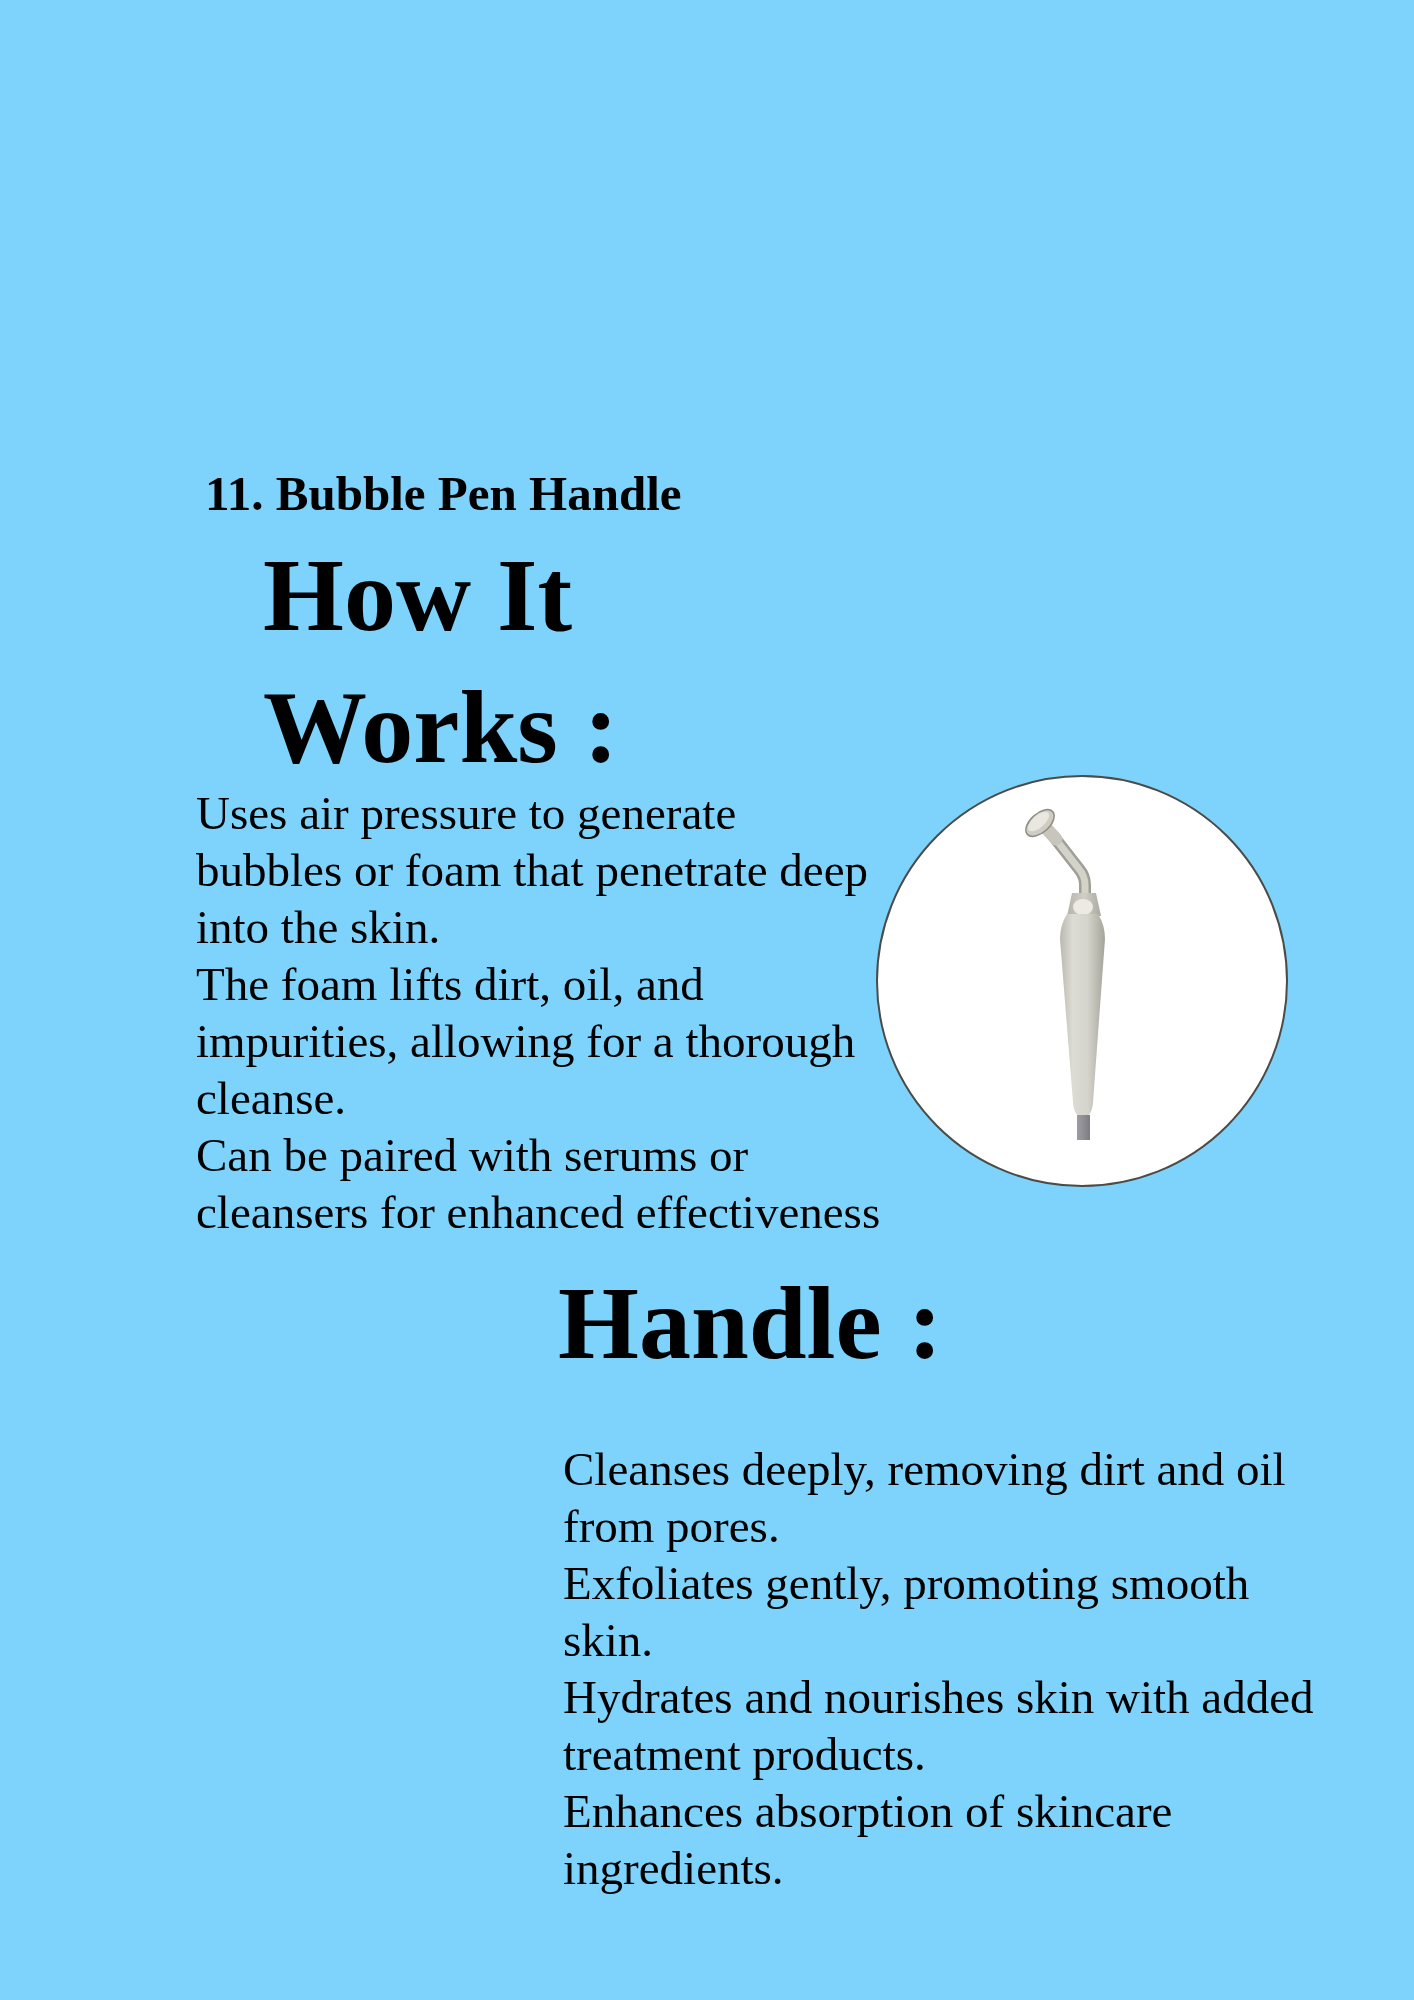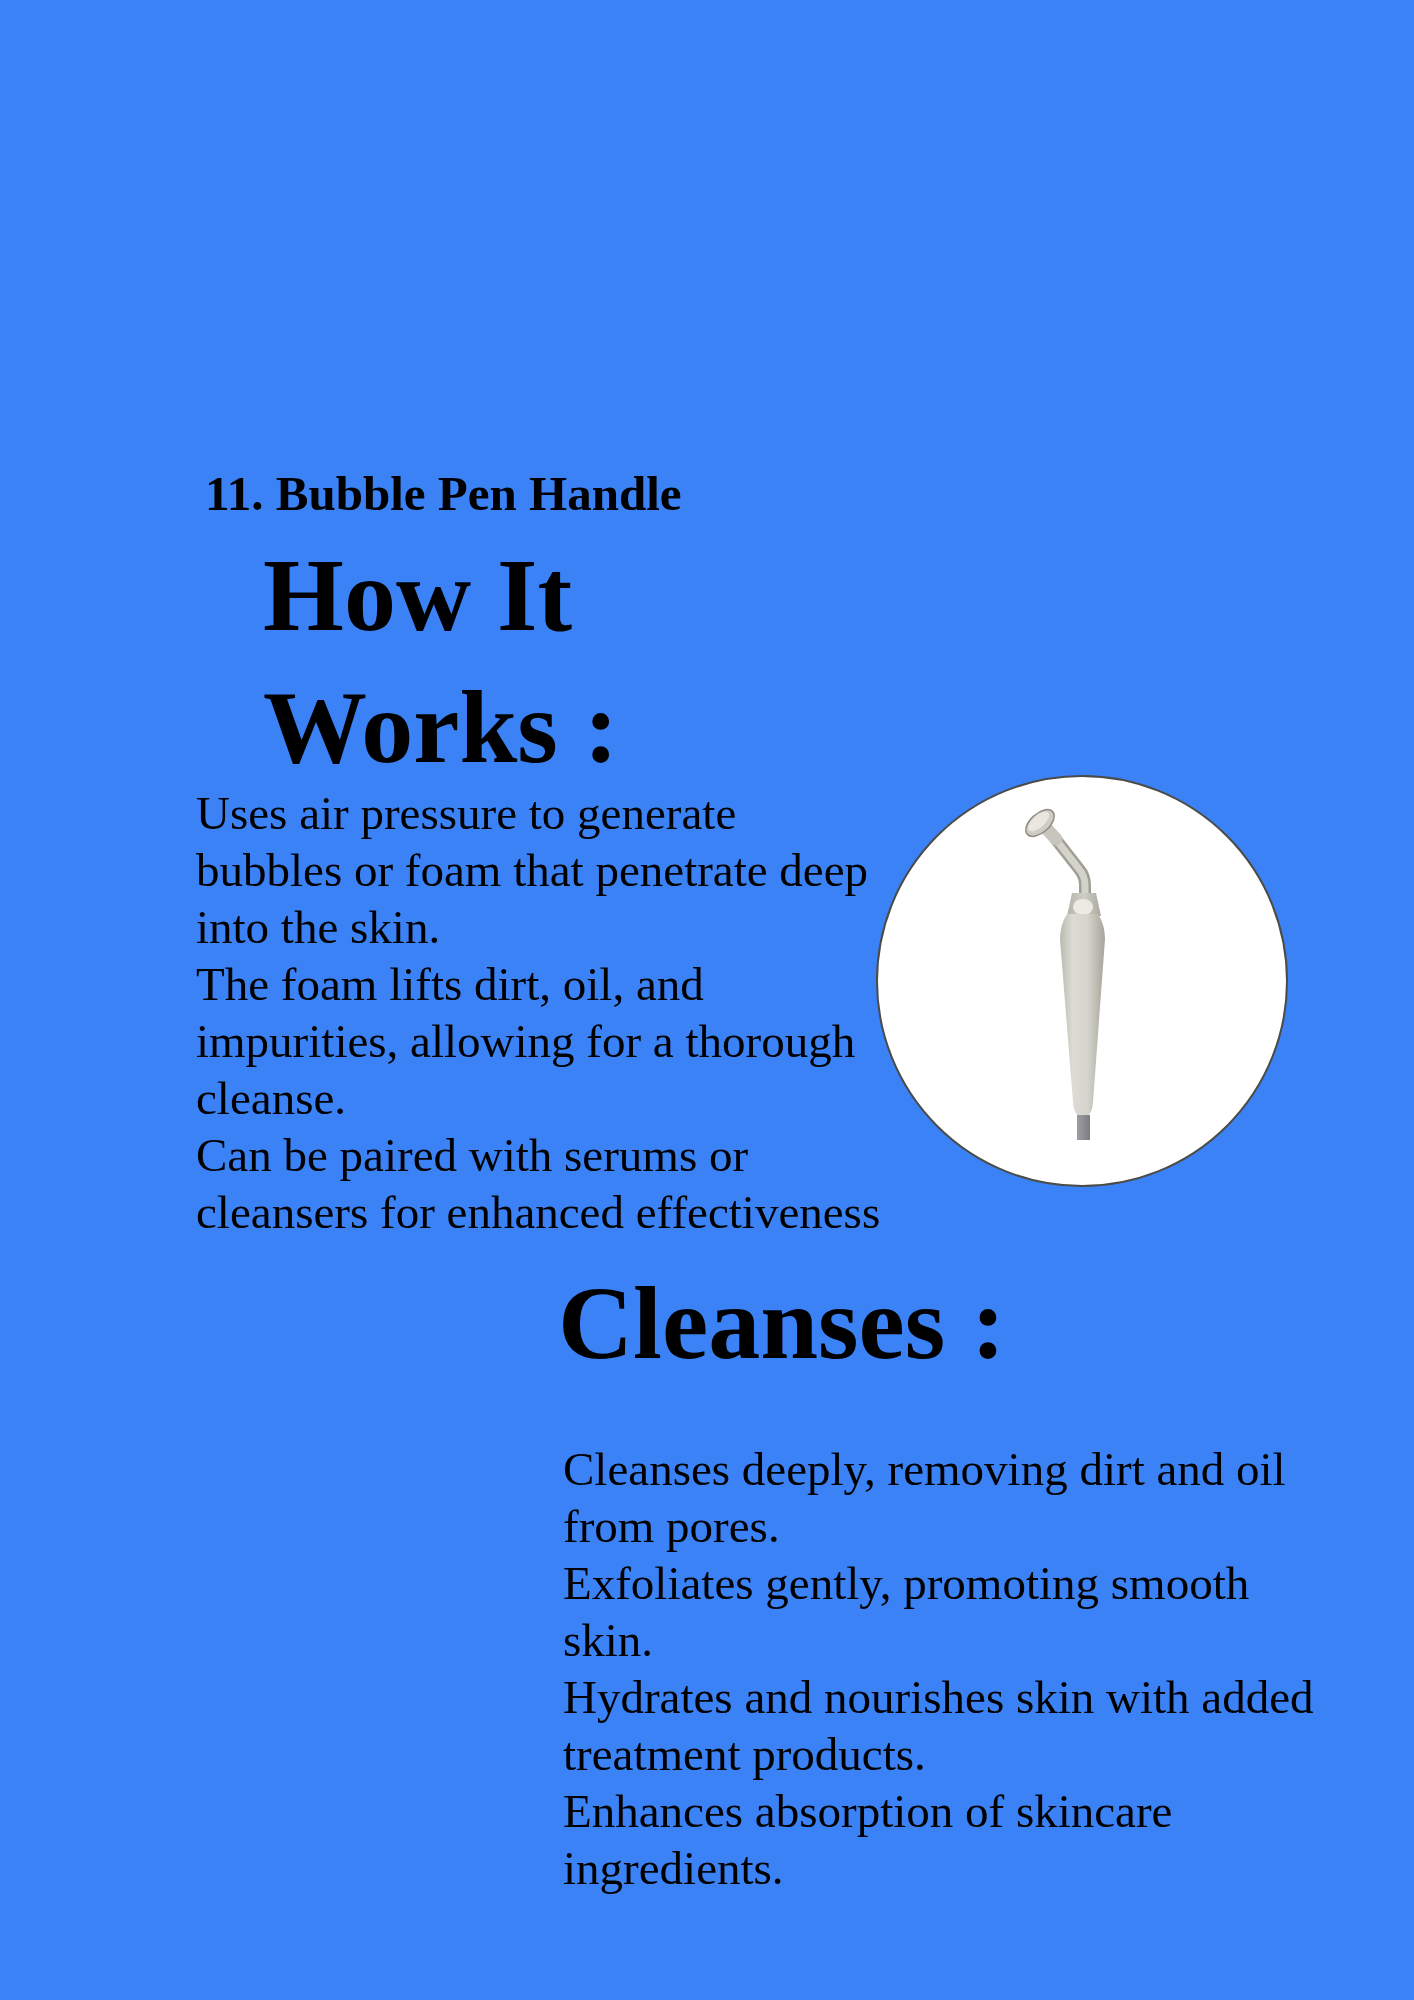--- a/index.html
+++ b/index.html
@@ -1,19 +1,19 @@
 <!DOCTYPE html>
 <html><head>
 <meta charset="utf-8">
 <style>
   html,body{margin:0;padding:0;background:#ffffff;}
   .page{
     position:relative;
     width:1414px;height:2000px;
-    background:#3b82f6;
+    background:#7dd3fc;
     font-family:"Liberation Serif","DejaVu Serif",serif;
     color:#000000;
     overflow:hidden;
   }
   .abs{position:absolute;}
   .sec-label{
     left:205px;top:465px;
     font-size:49px;font-weight:bold;
     line-height:57px;white-space:pre;
   }
@@ -101,21 +101,21 @@
                L195 325
                Q196 340 205 340
                Q214 340 215 325
                L227 162
                Q227 148 220 137 Z" fill="url(#bodyGrad)"></path>
 
       <rect x="199" y="338" width="13" height="25" fill="url(#cableGrad)"></rect>
     </svg>
   </div>
 
-  <div class="abs h-big h-effects">Cleanses :</div>
+  <div class="abs h-big h-effects">Handle :</div>
 
   <div class="abs body-text body-effects">Cleanses deeply, removing dirt and oil
 from pores.
 Exfoliates gently, promoting smooth
 skin.
 Hydrates and nourishes skin with added
 treatment products.
 Enhances absorption of skincare
 ingredients.</div>
 

